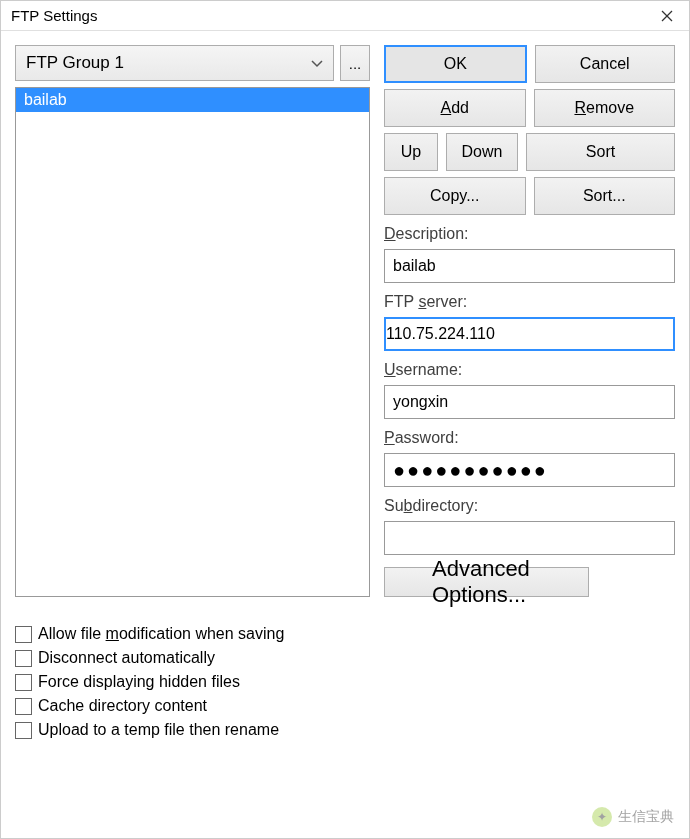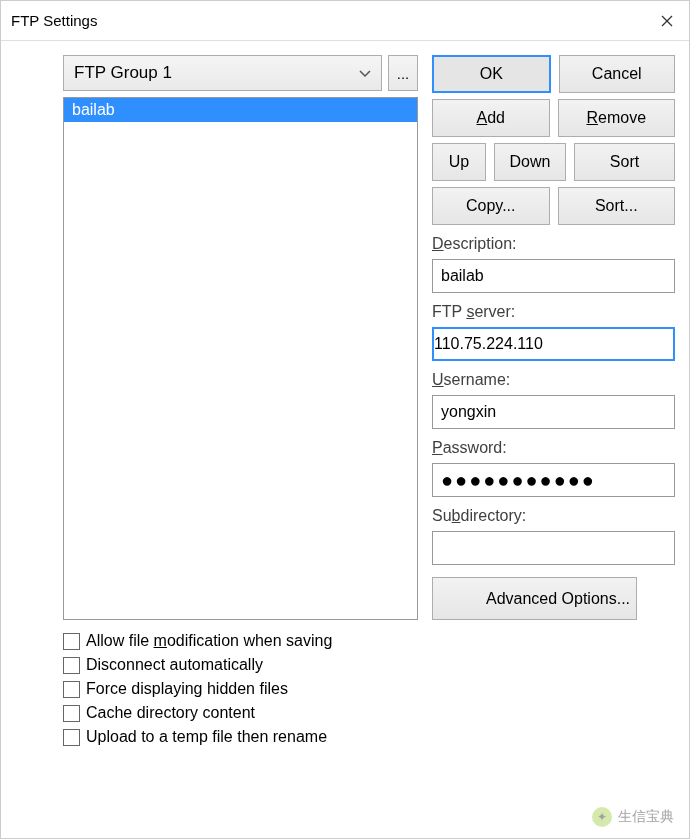--- a/index.html
+++ b/index.html
@@ -17,21 +17,21 @@
     }
     .window {
       width: 690px;
       height: 839px;
       border: 1px solid #ccc;
       background: #fff;
       display: flex;
       flex-direction: column;
     }
     .titlebar {
-      height: 40px;
+      height: 30px;
       display: flex;
       align-items: center;
       padding: 0 8px 0 10px;
       font-size: 15px;
       color: #000;
       border-bottom: 1px solid #e0e0e0;
     }
     .titlebar .title {
       flex: 1;
     }
@@ -49,22 +49,21 @@
       width: 12px;
       height: 12px;
       stroke: #333;
       stroke-width: 1.2;
     }
     .content {
       flex: 1;
       padding: 14px;
       display: flex;
       flex-direction: column;
-      gap: 0;
-      margin-left: 48px;
+      gap: 16px;
     }
     .top-row {
       display: flex;
       gap: 14px;
     }
     .left-col {
       width: 355px;
       display: flex;
       flex-direction: column;
     }
@@ -177,28 +176,28 @@
       height: 34px;
       border: 1px solid #999;
       padding: 0 8px;
       display: flex;
       align-items: center;
       font-size: 20px;
       letter-spacing: 2px;
       background: #fff;
     }
     .adv-btn {
-      height: 43px;
+      height: 30px;
       width: 205px;
       border: 1px solid #adadad;
       background: linear-gradient(#f2f2f2, #e6e6e6);
       display: flex;
       align-items: center;
       justify-content: center;
-      font-size: 16px;
+      font-size: 22px;
       margin-top: 6px;
       cursor: default;
       padding-left: 47px;
     }
     .checks {
       margin-top: 12px;
       display: flex;
       flex-direction: column;
       gap: 6px;
     }

